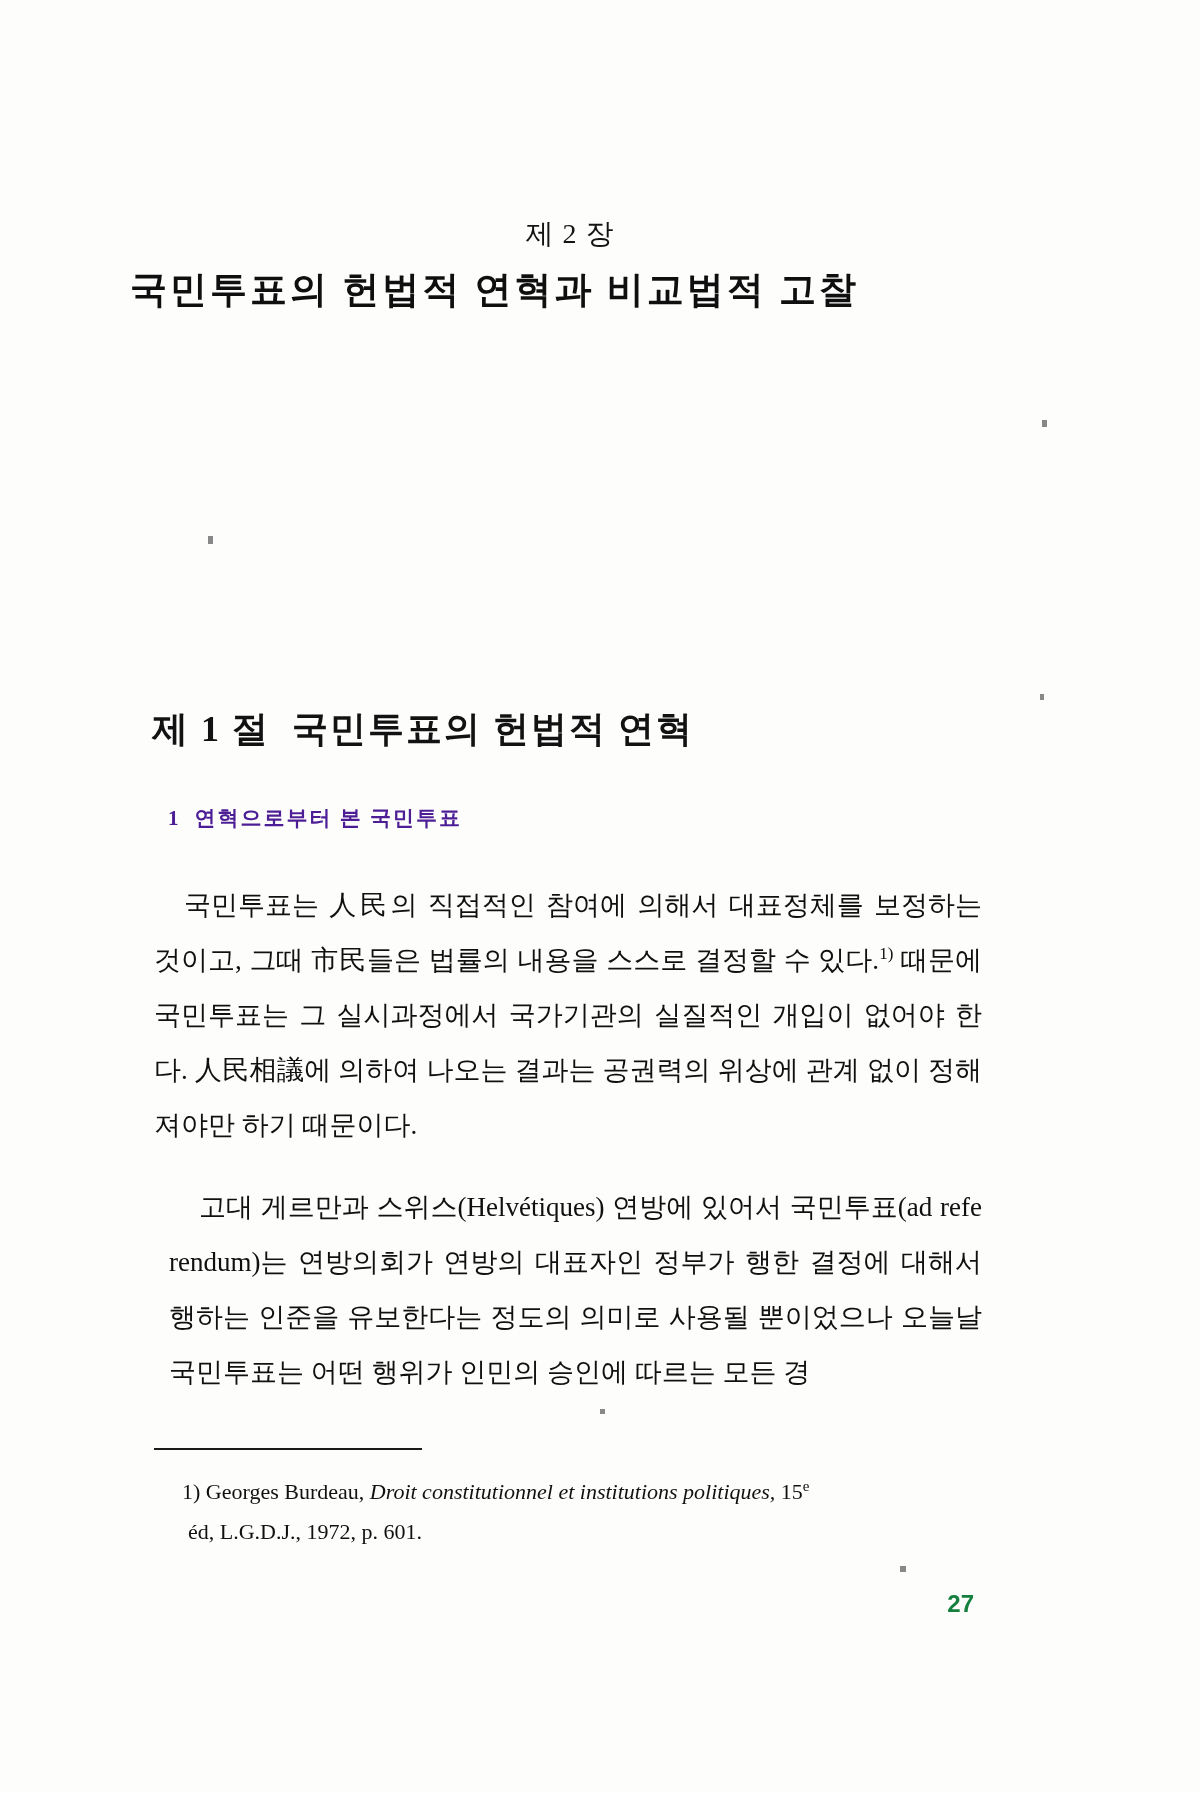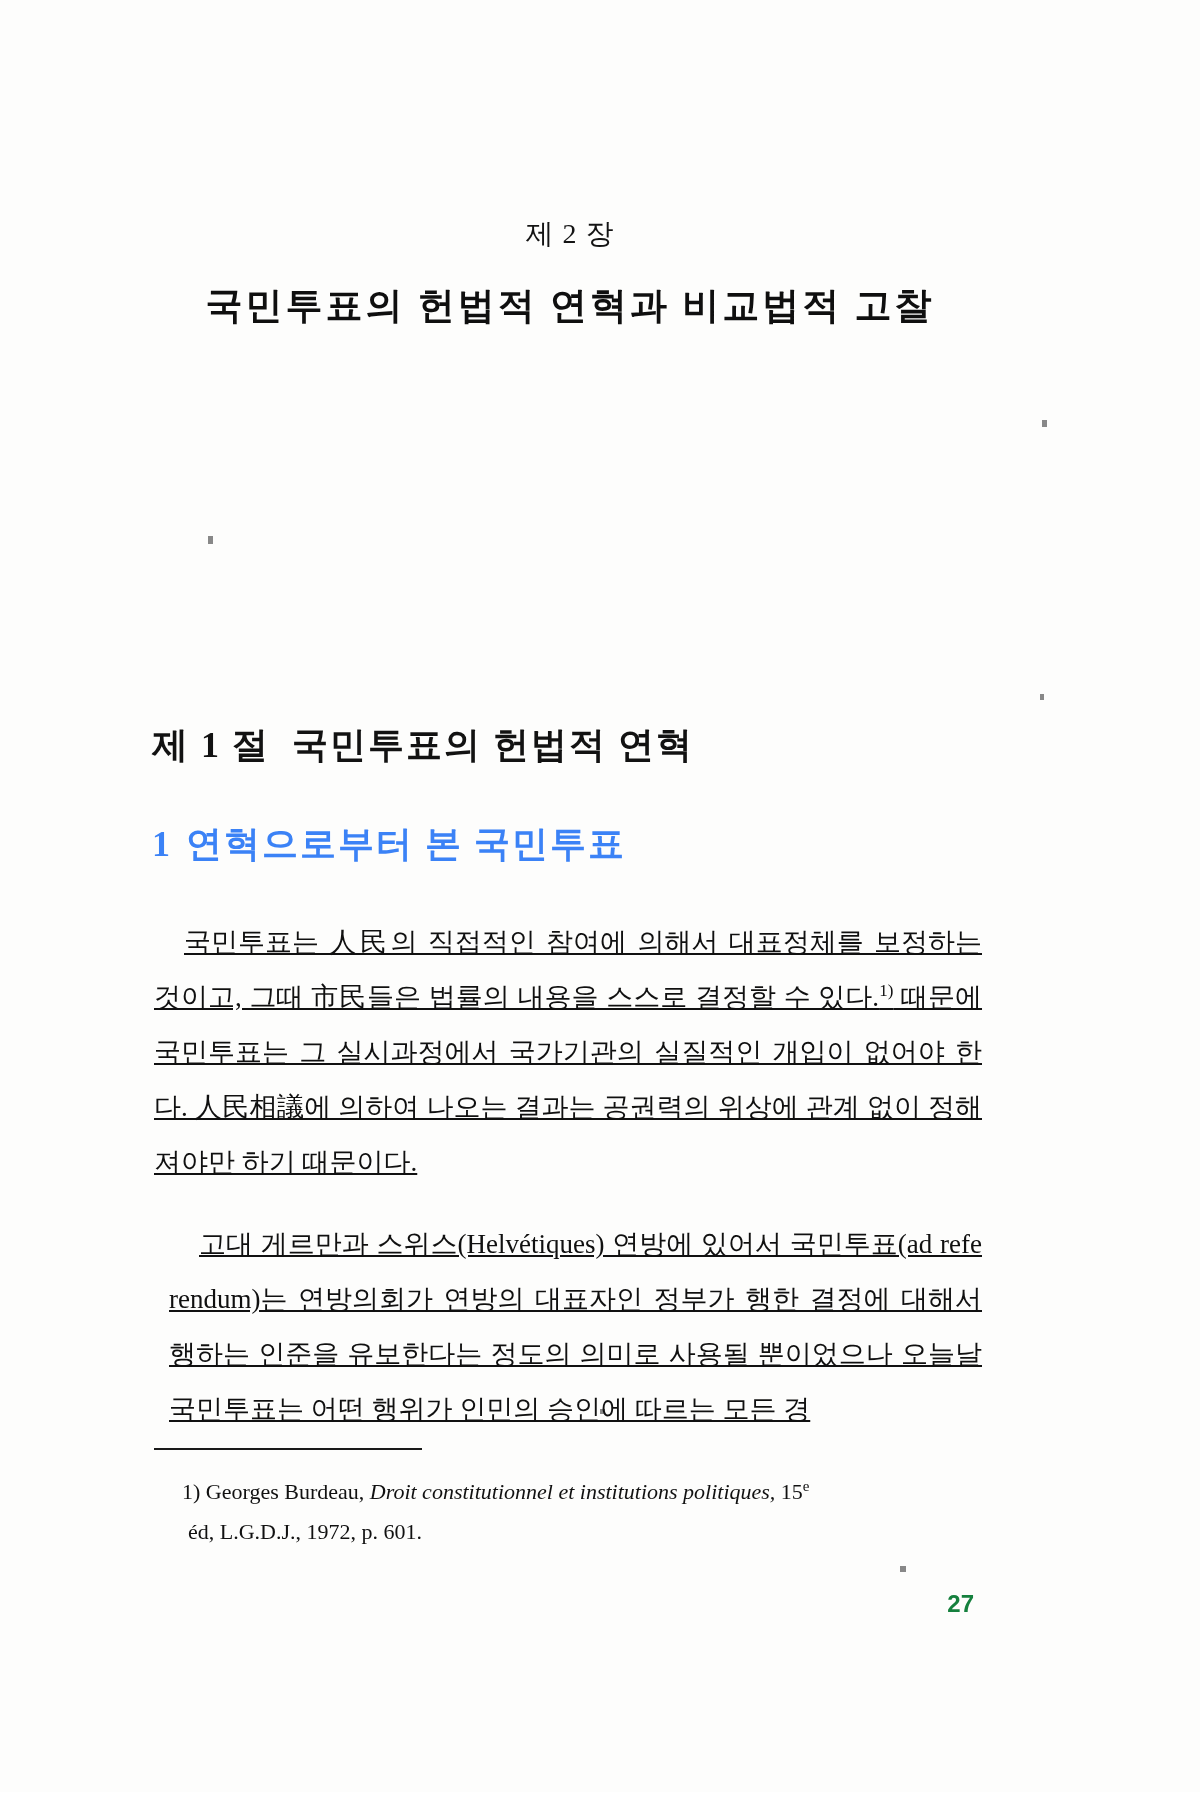--- a/index.html
+++ b/index.html
@@ -35,56 +35,54 @@
 
   
   .chapter-label {
     margin-top: 215px;
     text-align: center;
     font-size: 28px;
     letter-spacing: 1px;
     color: #141414;
   }
   .chapter-title {
-    margin-top: 28px;
-    text-align: center;
+    margin-top: 12px;
     font-size: 37px;
     letter-spacing: 3px;
     color: #0f0f0f;
     white-space: nowrap;
   }
 
   
   .section-heading {
     margin-top: 390px;
     margin-left: 22px;
     font-size: 36px;
     letter-spacing: 2px;
     color: #121212;
   }
   .section-heading .sec-num {
     margin-right: 22px;
   }
   .subsection-heading {
     margin-top: 50px;
-    margin-left: 22px;
-    font-size: 36px;
+    margin-left: 38px;
+    font-size: 21px;
     letter-spacing: 2px;
-    color: #3b82f6;
+    color: #4c1d95;
   }
   .subsection-heading .sub-num {
     margin-right: 14px;
   }
 
   
   .body-block {
     margin-top: 46px;
     margin-left: 24px;
     width: 828px;
-    text-decoration: underline;
   }
   .para {
     font-size: 27px;
     line-height: 55px;
     text-align: justify;
     text-justify: inter-character;
     text-indent: 30px;
     color: #101010;
     word-break: break-all;
   }

